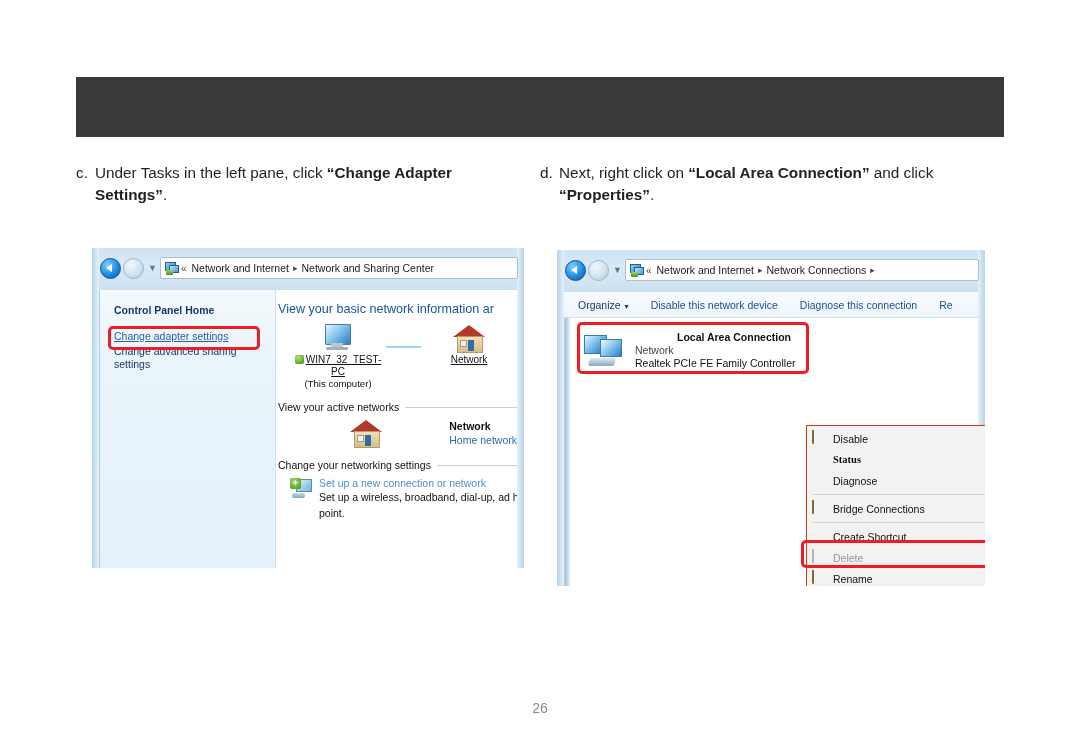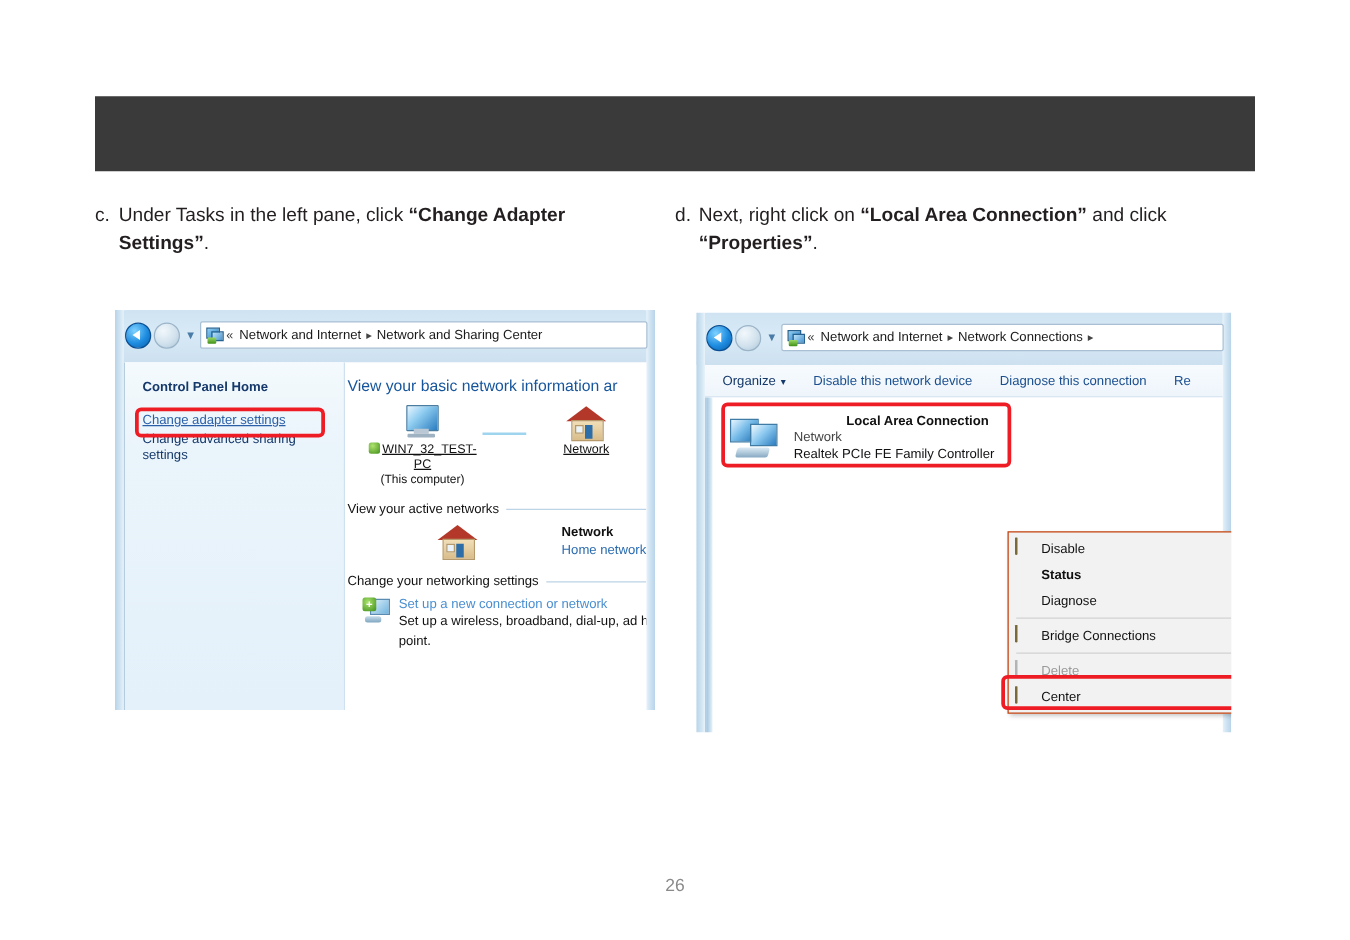--- a/index.html
+++ b/index.html
@@ -260,21 +260,21 @@
   .ctxmenu{
     position:absolute;left:241px;top:107px;width:186px;
     background:#f2f2f2;border:1px solid #c2410c;
     box-shadow:2px 2px 4px rgba(0,0,0,.25);
     padding:2px 0;box-sizing:border-box;
   }
   .ctx-item{
     display:flex;align-items:center;height:21px;padding-left:4px;
     font-size:10.5px;color:#111;box-sizing:border-box;
   }
-  .ctx-item.bold{font-weight:bold;}
+  .ctx-item.bold{font-weight:bold;font-family:Liberation Serif, serif;}
   .ctx-item.disabled{color:#9a9a9a;}
   .ctx-ico{width:16px;height:16px;flex:0 0 16px;margin-right:6px;position:relative;}
   .shield{
     width:13px;height:14px;margin:1px 0 0 1px;
     background:linear-gradient(135deg,#ffd24d 0%,#f2a71b 49%,#2f7fc4 50%,#1a5e9e 100%);
     border:1px solid #7a6a3a;
     border-radius:2px 2px 6px 6px;
   }
   .shield.off{
     background:linear-gradient(135deg,#dcdcdc 0%,#c8c8c8 49%,#cfcfcf 50%,#bdbdbd 100%);
@@ -473,27 +473,31 @@
       <div class="ctx-item">
           <span class="ctx-ico"></span>
           <span>Diagnose</span>
         </div>
       <div class="ctx-sep"></div>
       <div class="ctx-item">
           <span class="ctx-ico"><span class="shield"></span></span>
           <span>Bridge Connections</span>
         </div>
       <div class="ctx-sep"></div>
+      <div class="ctx-item">
+          <span class="ctx-ico"></span>
+          <span>Create Shortcut</span>
+        </div>
       <div class="ctx-item disabled">
           <span class="ctx-ico"><span class="shield off"></span></span>
           <span>Delete</span>
         </div>
       <div class="ctx-item">
           <span class="ctx-ico"><span class="shield"></span></span>
-          <span>Center</span>
+          <span>Rename</span>
         </div>
 
     </div>
     <div class="redbox props"></div>
   </div>
 </div>
 
 <div class="pagenum">26</div>
 
 </body></html>

